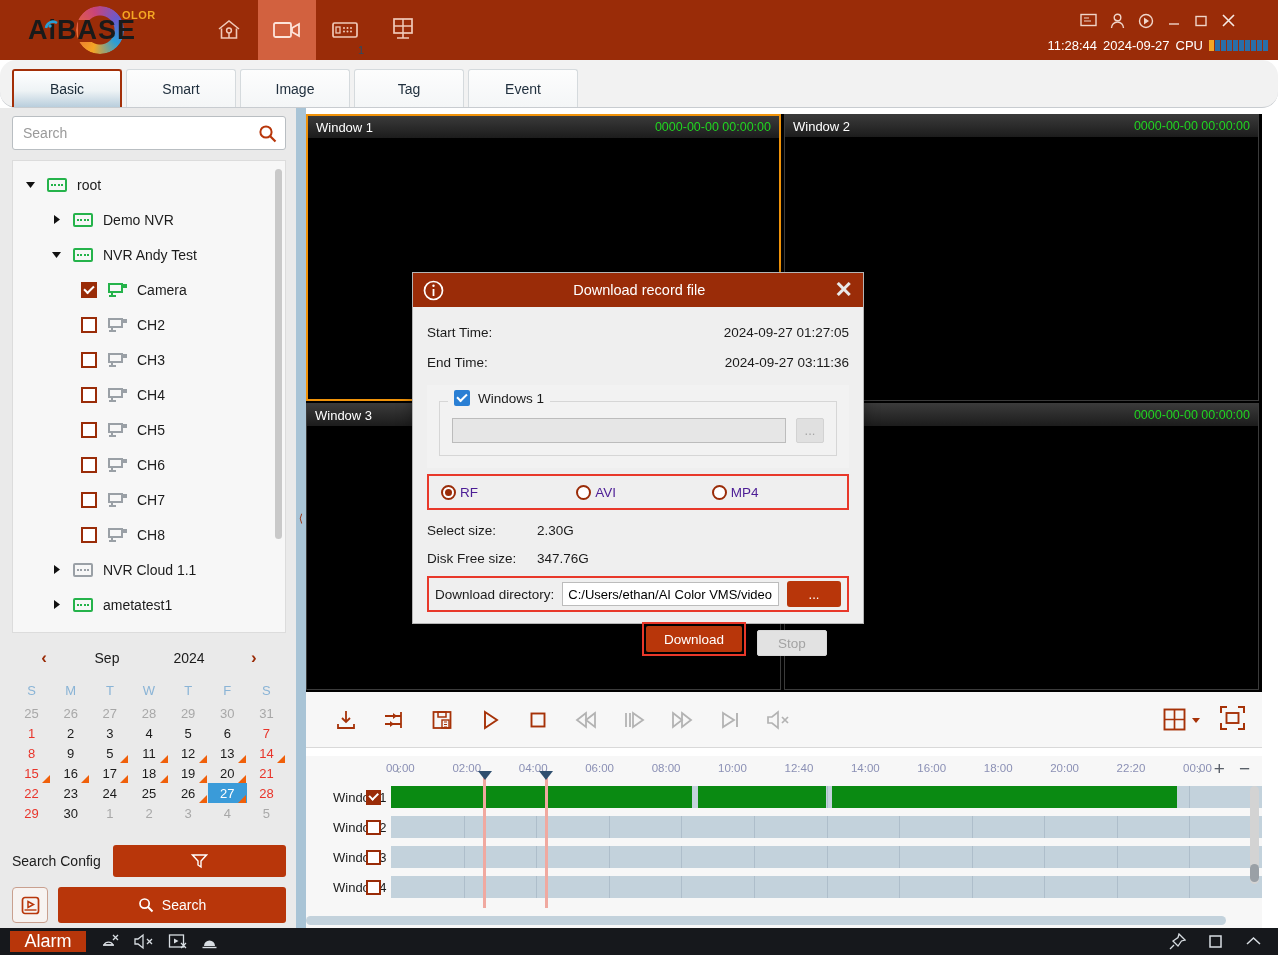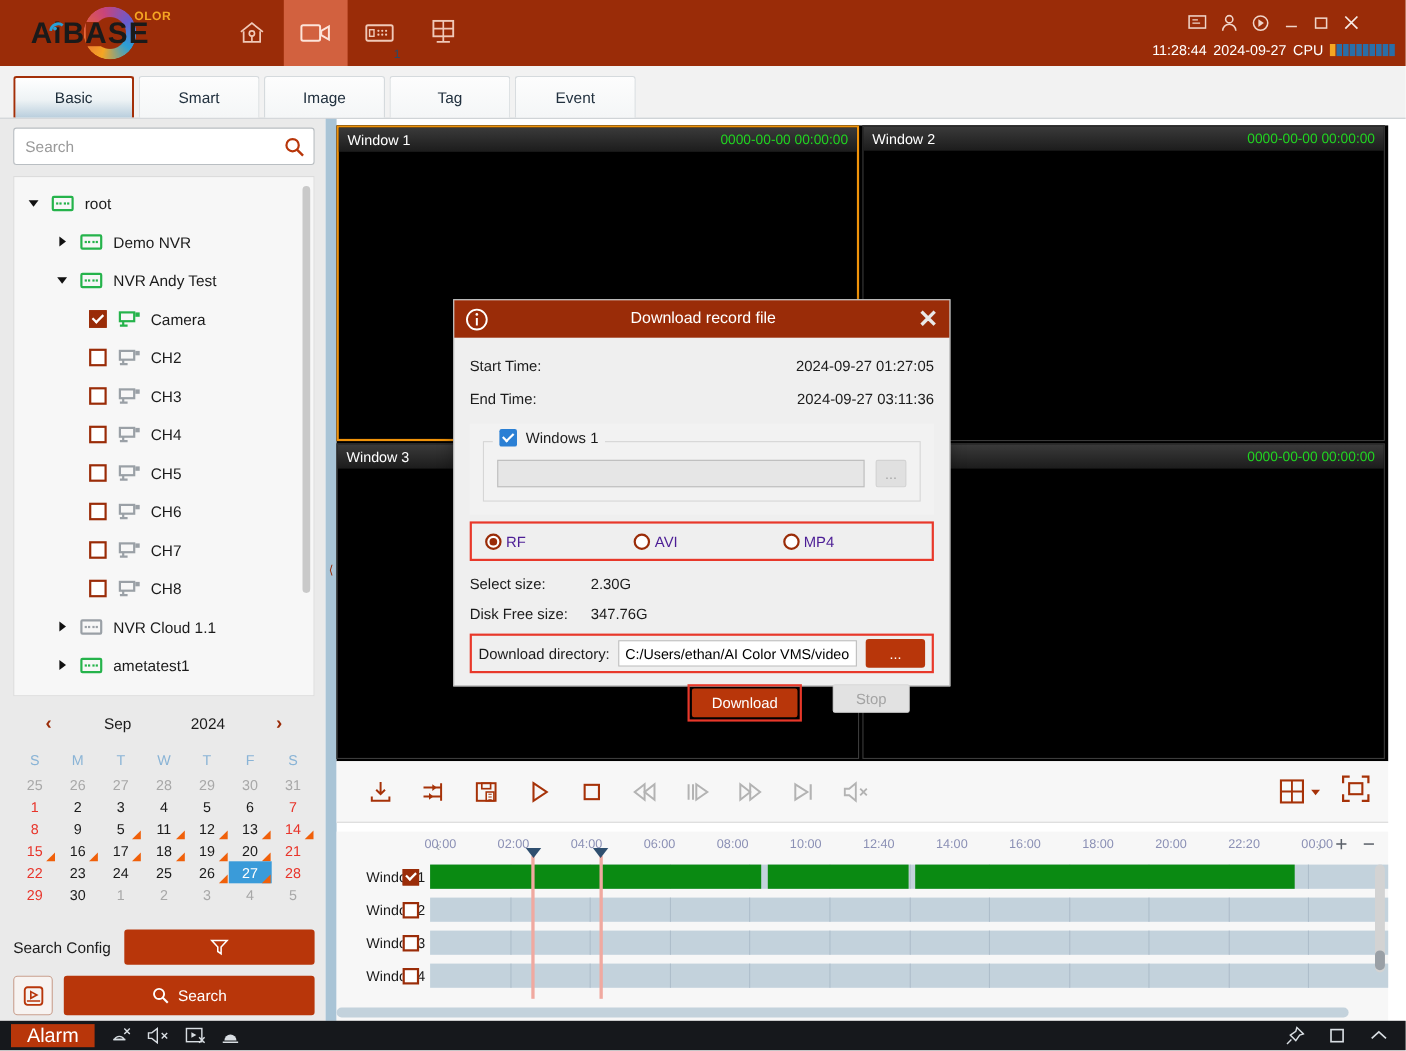--- a/index.html
+++ b/index.html
@@ -62,20 +62,21 @@
   }
   #cpu-bars { display: flex; gap: 1px; height: 11px; }
   #cpu-bars i { display: block; width: 5px; height: 11px; background: #2a6ea8; }
   #cpu-bars i.hot { background: #f5a623; }
 
   
   #tabbar {
     position: absolute; left: 0; top: 60px; width: 1278px; height: 48px;
     background: #f2f2f2; display: flex; align-items: flex-end; padding-left: 12px;
     border-bottom: 1px solid #c8ccd0;
+    border-radius: 16px;
   }
   .tab {
     width: 110px; height: 38px; margin-right: 4px;
     display: flex; align-items: center; justify-content: center;
     font-size: 14px; color: #22313f; cursor: pointer;
     background: linear-gradient(#fdfdfd, #f4f6f7);
     border: 1px solid #d5dadd; border-bottom: none;
     border-radius: 3px 3px 0 0;
   }
   .tab.active {
@@ -343,21 +344,21 @@
   #dir-input {
     flex: 1; height: 24px; background: #fff; border: 1px solid #bcbcbc;
     font-size: 13px; padding: 0 5px; font-family: "Liberation Sans", sans-serif; outline: none;
   }
   #dir-browse {
     width: 54px; height: 26px; background: #b8360a; color: #fff; font-size: 13px;
     display: flex; align-items: center; justify-content: center;
     border-radius: 3px; cursor: pointer;
   }
   #dlg-actions {
-    display: flex; align-items: flex-start; justify-content: flex-end; gap: 28px;
+    display: flex; align-items: flex-end; justify-content: flex-end; gap: 11px;
     padding: 8px 36px 0 0; margin-top: 2px;
   }
   #dl-wrap { border: 2px solid #e8382a; padding: 2px; }
   #dl-btn {
     width: 96px; height: 26px; background: #b8360a; color: #fff; font-size: 13.5px;
     display: flex; align-items: center; justify-content: center; cursor: pointer; border-radius: 2px;
   }
   #stop-btn {
     width: 70px; height: 26px; background: #e2e2e2; color: #a3a3a3; font-size: 13.5px;
     display: flex; align-items: center; justify-content: center; border-radius: 2px;

